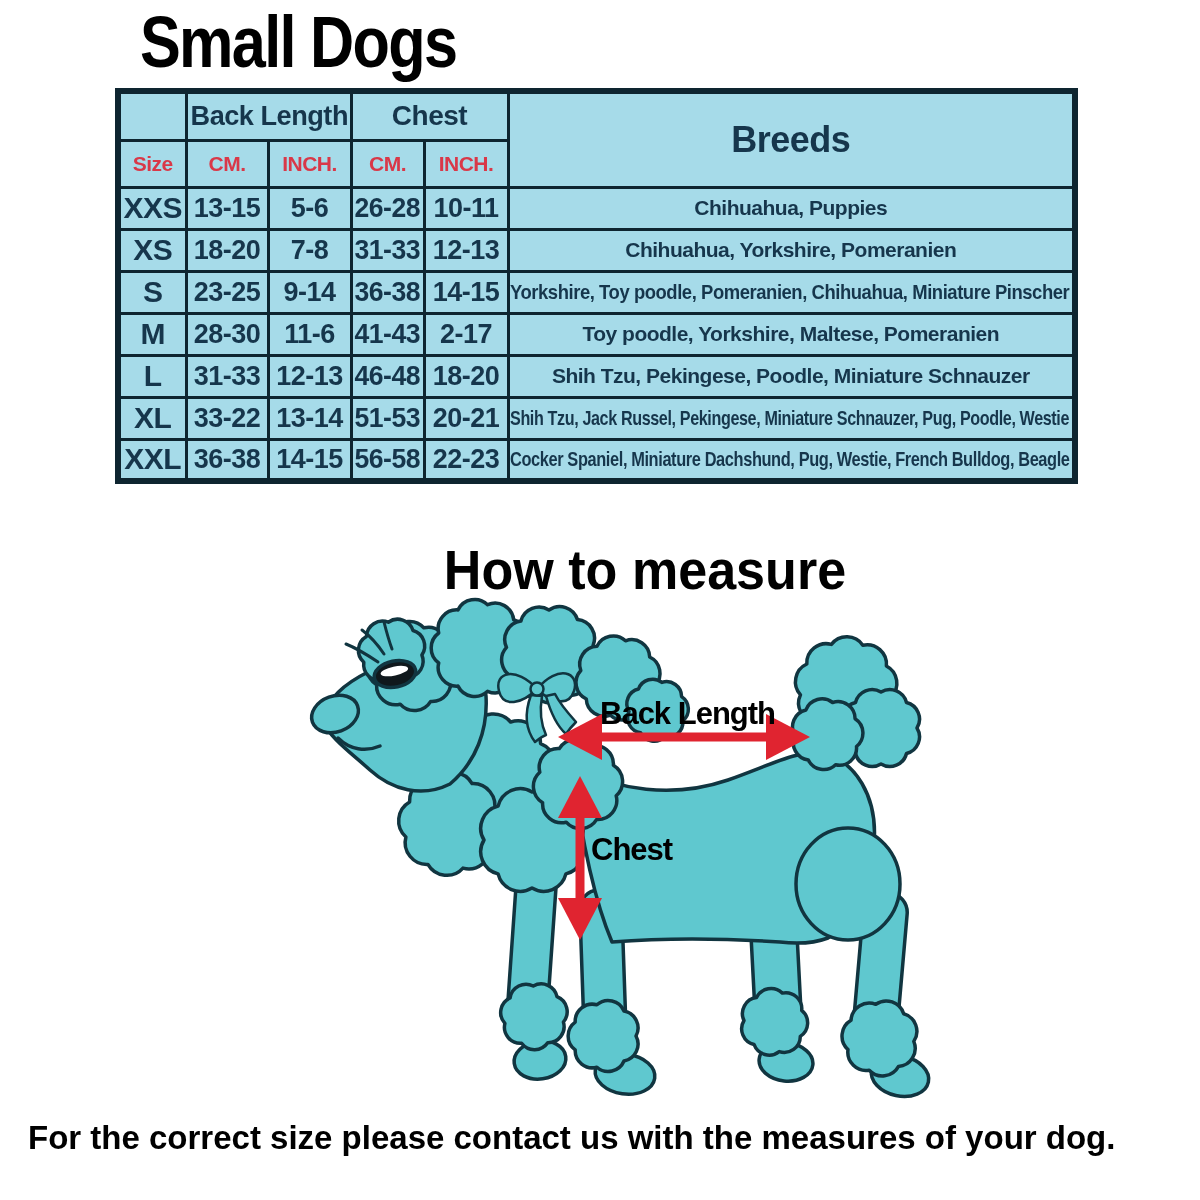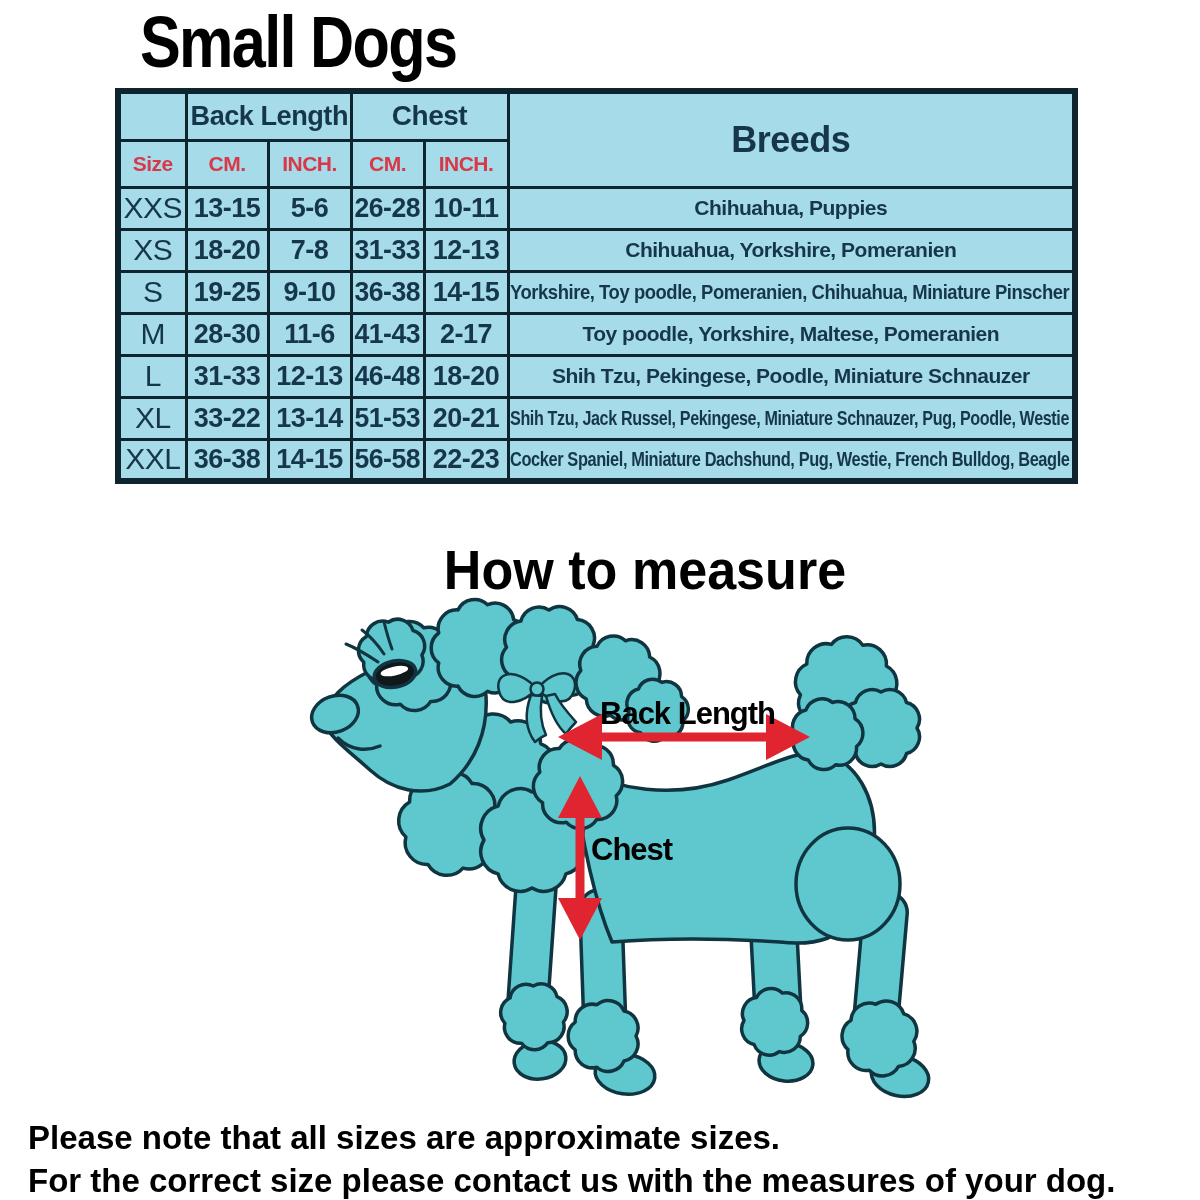--- a/index.html
+++ b/index.html
@@ -12,21 +12,21 @@
   table.size-table{position:absolute;left:115px;top:88px;width:957px;table-layout:fixed;
          border-collapse:collapse;background:var(--table-bg,#a6dbe9);
          border:6px solid var(--table-border,#0e2530);}
   table.size-table td{border:3px solid var(--table-border,#0e2530);padding:0;
          text-align:center;vertical-align:middle;overflow:hidden;}
   tr.gh{height:49px;} tr.rh{height:47px;} tr.drow{height:42px;}
   td span.fit{display:inline-block;white-space:nowrap;letter-spacing:-0.5px;}
   .grp span{font-size:28px;font-weight:700;letter-spacing:-1px;}
   .breedsh span{font-size:36px;font-weight:700;}
   tr.rh span{font-size:21px;font-weight:700;color:var(--red-text,#d93848);}
-  td.sz span{font-size:30px;font-weight:400;}
+  td.sz span{font-size:30px;font-weight:700;}
   td.num span{font-size:27px;font-weight:700;}
   td.br{text-align:left;padding-left:6px;margin-left:32px;}
   td.br span{font-size:21px;font-weight:700;transform-origin:left center;}
   .fc{transform-origin:center center;}
   
   .measure-title{position:absolute;left:345px;top:538px;width:600px;height:64px;line-height:64px;
          text-align:center;font-size:56px;font-weight:700;color:#000;
          transform:scaleX(0.93);transform-origin:center top;white-space:nowrap;}
   .dog-wrap{position:absolute;left:300px;top:592px;width:640px;height:520px;}
   .dog-wrap svg{position:absolute;left:0;top:0;}
@@ -80,22 +80,22 @@
       <tr class="drow">
         <td class="sz"><span class="fit fc">XS</span></td>
         <td class="num"><span class="fit fc">18-20</span></td>
         <td class="num"><span class="fit fc">7-8</span></td>
         <td class="num"><span class="fit fc" style="transform: scaleX(0.985);">31-33</span></td>
         <td class="num"><span class="fit fc">12-13</span></td>
         <td class="br"><span class="fit">Chihuahua, Yorkshire, Pomeranien</span></td>
       </tr>
       <tr class="drow">
         <td class="sz"><span class="fit fc">S</span></td>
-        <td class="num"><span class="fit fc">19-25</span></td>
-        <td class="num"><span class="fit fc">9-10</span></td>
+        <td class="num"><span class="fit fc">23-25</span></td>
+        <td class="num"><span class="fit fc">9-14</span></td>
         <td class="num"><span class="fit fc" style="transform: scaleX(0.985);">36-38</span></td>
         <td class="num"><span class="fit fc">14-15</span></td>
         <td class="br"><span class="fit" style="transform: scaleX(0.878);">Yorkshire, Toy poodle, Pomeranien, Chihuahua, Miniature Pinscher</span></td>
       </tr>
       <tr class="drow">
         <td class="sz"><span class="fit fc">M</span></td>
         <td class="num"><span class="fit fc">28-30</span></td>
         <td class="num"><span class="fit fc">11-6</span></td>
         <td class="num"><span class="fit fc" style="transform: scaleX(0.985);">41-43</span></td>
         <td class="num"><span class="fit fc">2-17</span></td>
@@ -201,17 +201,16 @@
         <polygon points="280,184 258,226 302,226"></polygon>
         <polygon points="280,348 258,306 302,306"></polygon>
       </g>
     </svg>
   </div>
 
   <div class="arrow-label back-label">Back Length</div>
   <div class="arrow-label chest-label">Chest</div>
 
   <div class="notes">
-    <div><span class="fit">Please note that all sizes are approximate sizes.</span></div>
     <div><span class="fit">For the correct size please contact us with the measures of your dog.</span></div>
   </div>
 
 </div>
 
 </body></html>

